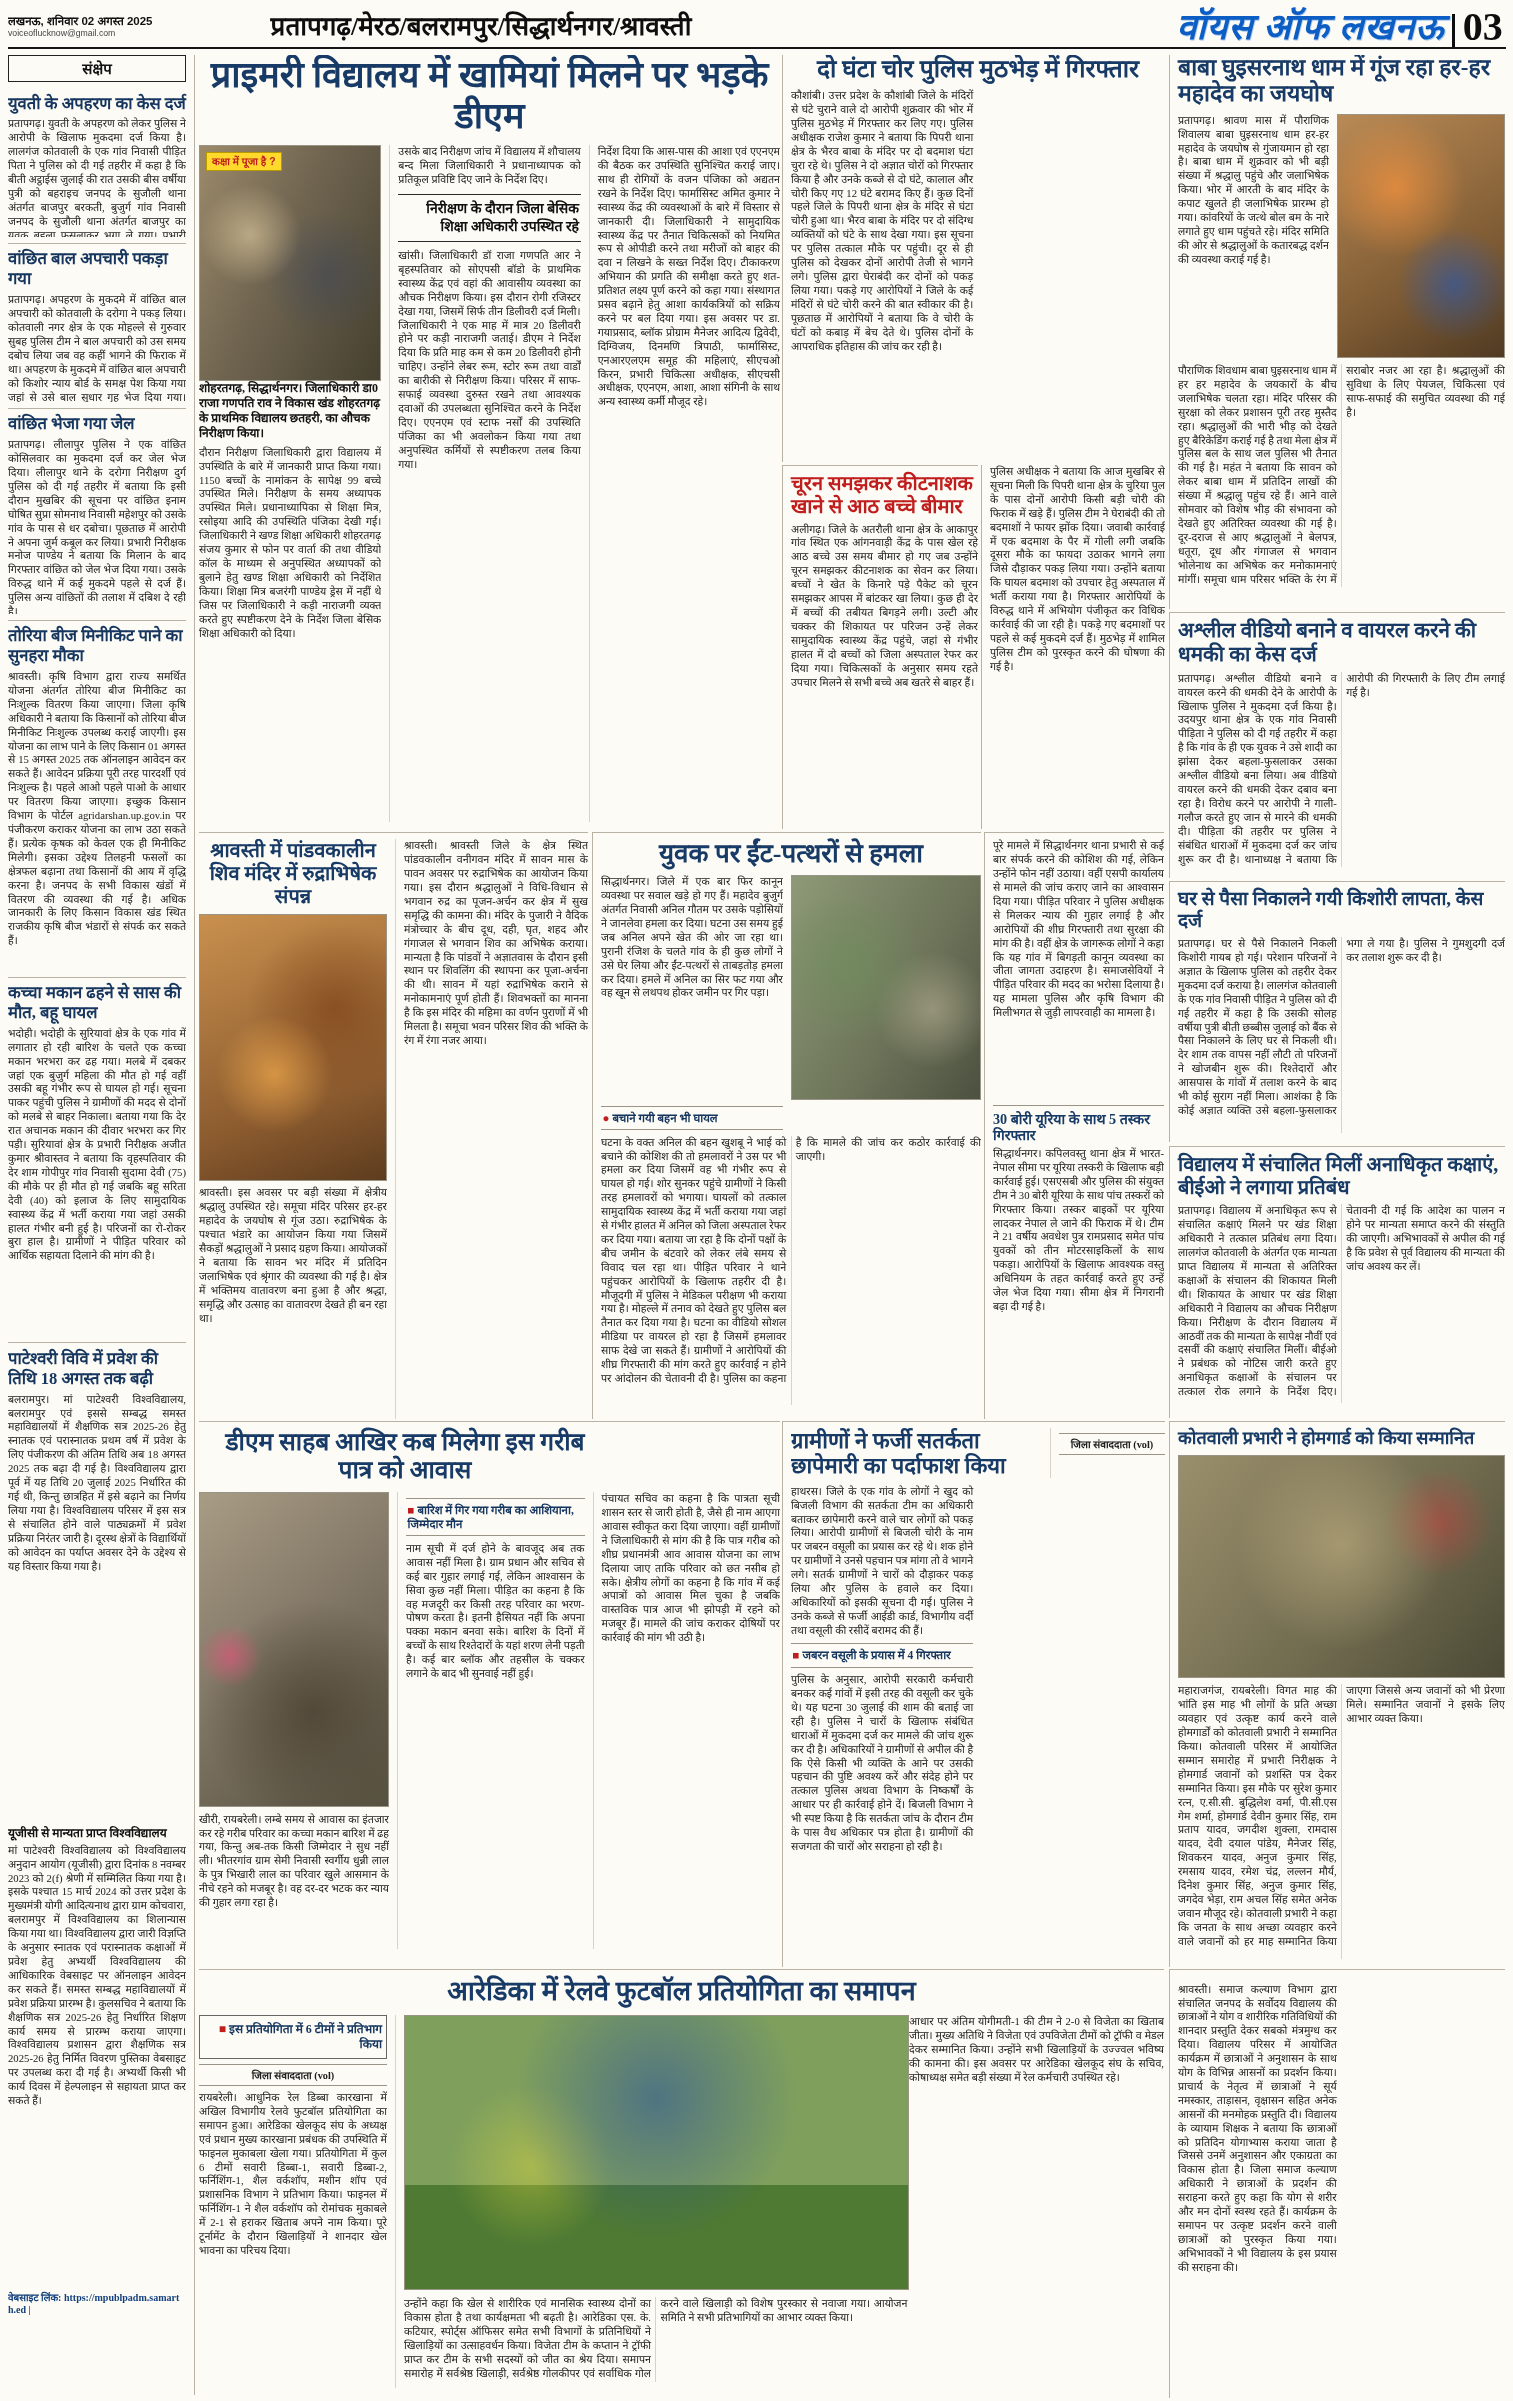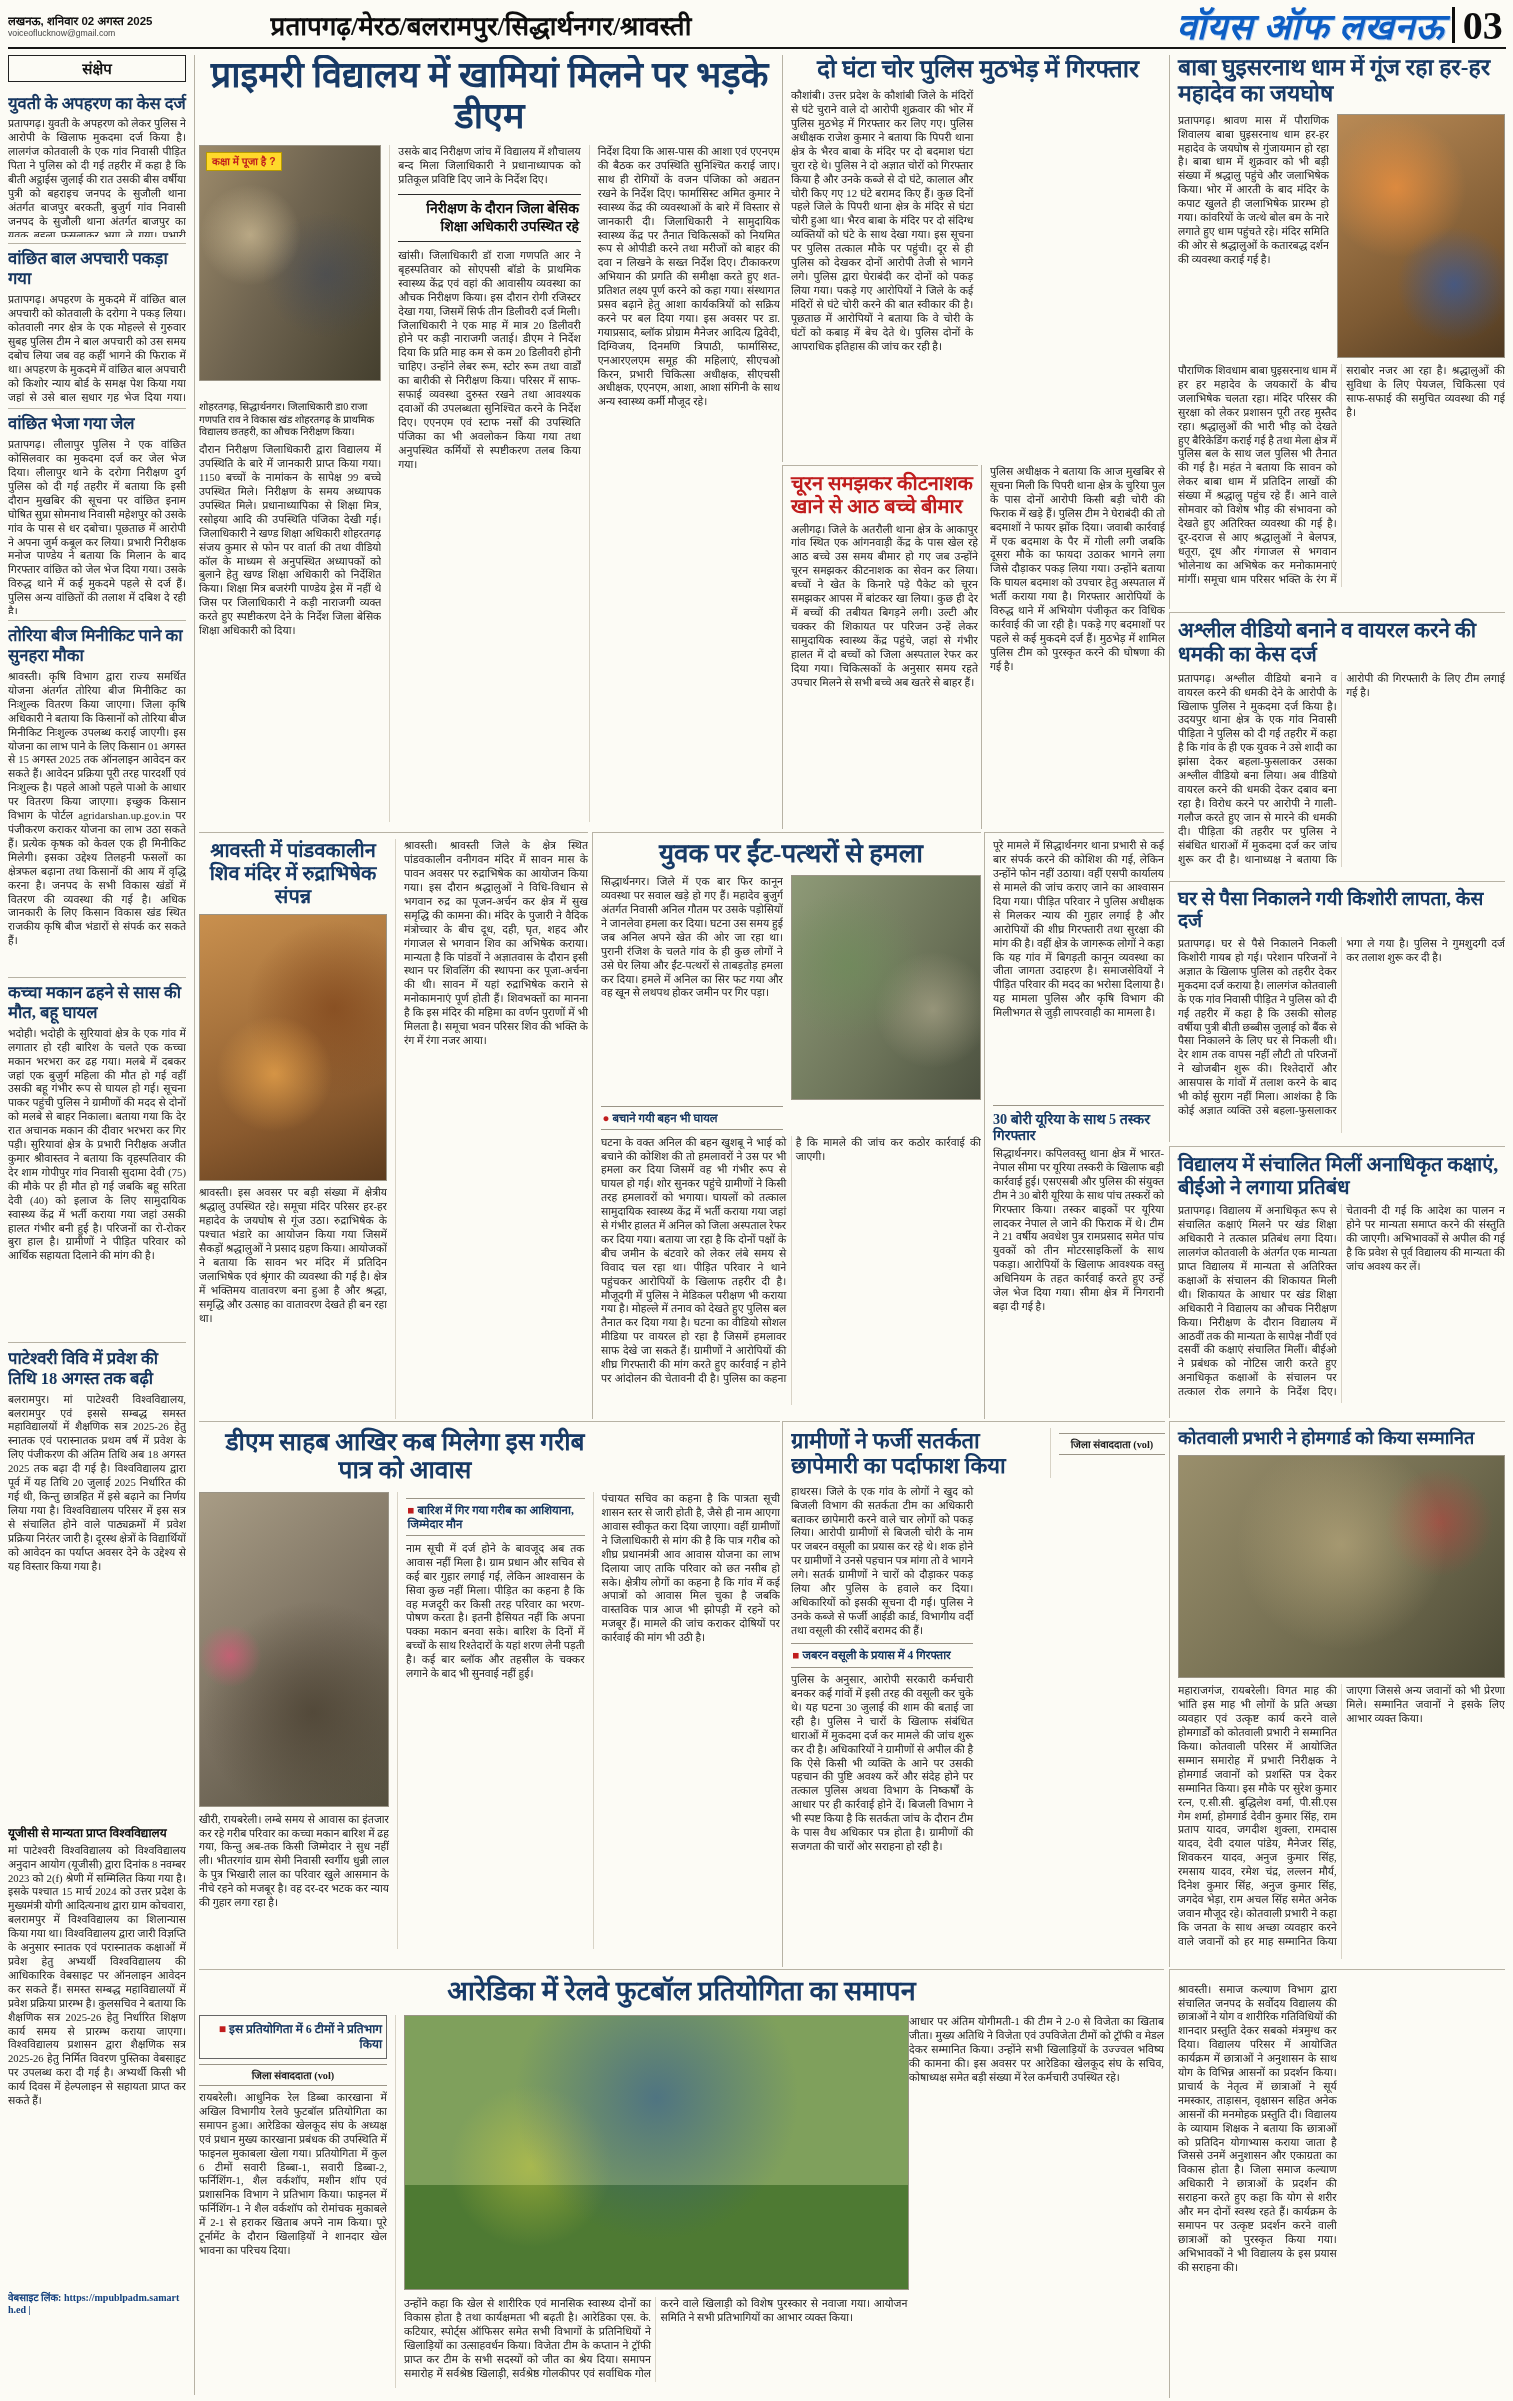--- a/index.html
+++ b/index.html
@@ -10,36 +10,36 @@
   .row>.col{min-width:0;overflow:hidden}
   .row>.col+.col{border-left:0.8px solid #d8d3c6;margin-left:8px;padding-left:8px}
   .hl{font-weight:bold;color:#173a66;line-height:1.14;font-family:"Liberation Serif",serif}
   .center{text-align:center}
   .red{color:#c01d1d}
   .maroon{color:#a82424}
   .body{font-size:10.7px;line-height:1.3;text-align:justify;color:#202020}
   .cols2{column-count:2;column-gap:9.5px;column-rule:0.8px solid #d8d3c6;column-fill:auto;overflow:hidden}
   .cols3{column-count:3;column-gap:9.5px;column-rule:0.8px solid #d8d3c6;column-fill:auto;overflow:hidden}
   .photo{position:relative;background:#777;border:0.8px solid #9a9486}
-  .caption{font-size:10px;font-weight:normal;line-height:1.25;margin-top:20px;color:#111}
+  .caption{font-size:12px;font-weight:bold;line-height:1.25;margin-top:0;color:#111}
   .subhead{font-size:14px;font-weight:bold;text-align:right;border-top:1.6px solid #2b2b2b;border-bottom:1.6px solid #2b2b2b;padding:5.5px 1.6px;margin:7.1px 0;color:#101010;line-height:1.25}
   .bullet{font-size:11.5px;font-weight:bold;color:#15355e;border-top:0.8px solid #9a9486;border-bottom:0.8px solid #9a9486;padding:4px 1.6px;margin:5.5px 0;line-height:1.25}
   .sq{color:#c01d1d}
   .byline{font-size:10.3px;font-weight:bold;text-align:center;border-top:0.8px solid #9a9486;border-bottom:0.8px solid #9a9486;padding:3.2px 0;margin:4.7px 0}
   .infobox{border:0.8px solid #666;padding:5.5px 4px;font-weight:bold;font-size:12px;color:#16365f;text-align:right;line-height:1.3}
   .rgt{border-left:0.8px solid #b7b2a4;padding-left:8px}
   .vr{border-left:0.8px solid #b7b2a4;padding-left:8px}
   .hr-t{border-top:0.8px solid #b7b2a4;padding-top:6.3px}
   
   .hdr{display:flex;align-items:center;border-bottom:2.4px solid #161616}
   .hdr-left{width:180px;font-family:"Liberation Sans",sans-serif}
   .hdr-date{font-size:11.5px;font-weight:bold;color:#111}
   .hdr-mail{font-size:8.7px;color:#444}
   .hdr-center{width:586px;text-align:center;font-size:26px;font-weight:bold;color:#0e0e0e}
-  .hdr-right{margin-left:auto;display:flex;align-items:center;gap:8px;padding-right:3.2px}
+  .hdr-right{margin-left:auto;display:flex;align-items:flex-end;gap:8px;padding-right:3.2px}
   .masthead{font-size:36px;font-weight:bold;font-style:italic;color:#0d5ec4;letter-spacing:0.8px;text-shadow:0.8px 0.8px 0 #aac9ef}
   .pageno{font-size:40px;font-weight:bold;color:#0e0e0e}
   .vbar{width:2.4px;height:36px;background:#0e0e0e}
   
   .kicker{border:1.6px solid #222;text-align:center;font-size:15px;font-weight:bold;padding:2.4px 0;margin-bottom:6.3px;color:#111}
   .brief{padding:5.5px 0;border-bottom:0.8px solid #b7b2a4}
   .brief h3{font-size:16.6px;color:#16365f;line-height:1.2;margin-bottom:4px;font-weight:bold}
   .brief .body{overflow:hidden}
   .brief .bsub{font-size:12px;font-weight:bold;color:#111;margin:4.7px 0 2.4px}
   .brief .blink{font-size:10px;font-weight:bold;color:#14417e;margin-top:3.2px;word-break:break-all}

